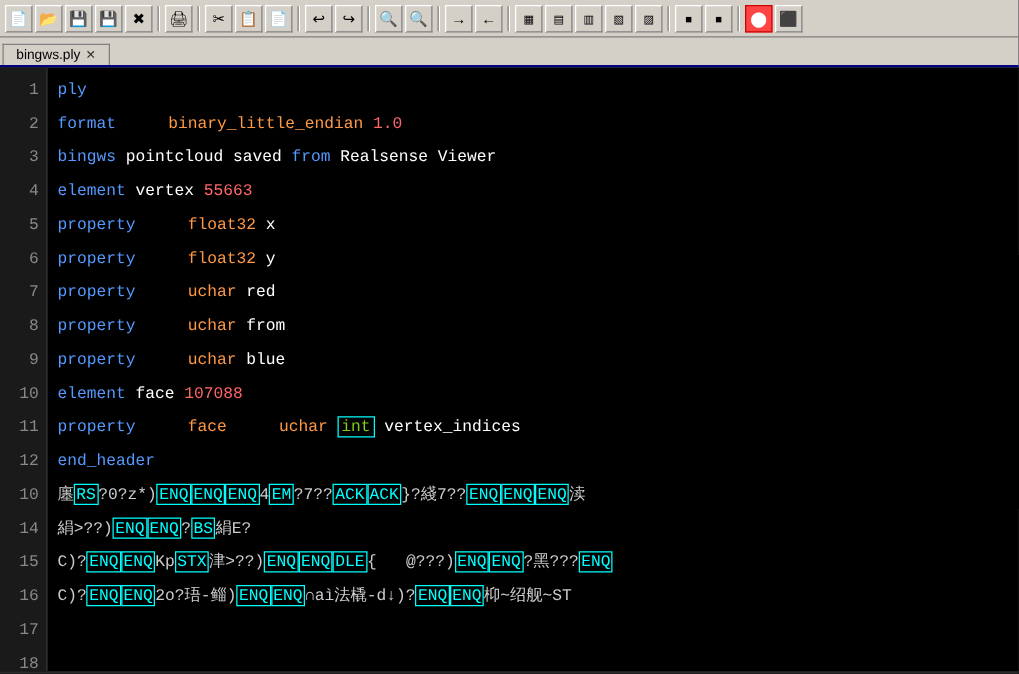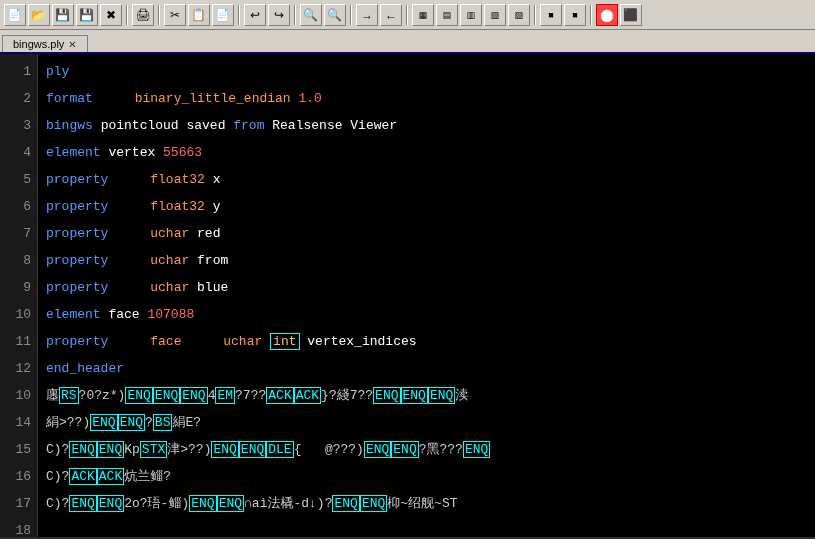--- a/index.html
+++ b/index.html
@@ -181,28 +181,27 @@
 
 
       <div class="code-line"><span class="kw">property</span> <span class="type">uchar</span> <span class="val">red</span></div>
 
       <div class="code-line"><span class="kw">property</span> <span class="type">uchar</span> <span class="val">from</span></div>
 
       <div class="code-line"><span class="kw">property</span> <span class="type">uchar</span> <span class="val">blue</span></div>
 
       <div class="code-line"><span class="kw">element</span> <span class="val">face</span> <span class="num">107088</span></div>
 
-      <div class="code-line"><span class="kw">property</span> <span class="type">face</span> <span class="type">uchar</span> <span style="color:#fdba74; border:1px solid cyan; padding:0 2px;">int</span> <span class="val">vertex_indices</span></div>
+      <div class="code-line"><span class="kw">property</span> <span class="type">face</span> <span class="type">uchar</span> <span style="color:#84cc16; border:1px solid cyan; padding:0 2px;">int</span> <span class="val">vertex_indices</span></div>
 
       <div class="code-line"><span class="kw">end_header</span></div>
 
       <div class="code-line" style="color:#cccccc;">廛<span style="border:1px solid cyan; color:#00ffff; padding:0 1px;">RS</span>?0?z*)<span style="border:1px solid cyan; color:#00ffff; padding:0 1px;">ENQ</span><span style="border:1px solid cyan; color:#00ffff; padding:0 1px;">ENQ</span><span style="border:1px solid cyan; color:#00ffff; padding:0 1px;">ENQ</span>4<span style="border:1px solid cyan; color:#00ffff; padding:0 1px;">EM</span>?7??<span style="border:1px solid cyan; color:#00ffff; padding:0 1px;">ACK</span><span style="border:1px solid cyan; color:#00ffff; padding:0 1px;">ACK</span>}?綫7??<span style="border:1px solid cyan; color:#00ffff; padding:0 1px;">ENQ</span><span style="border:1px solid cyan; color:#00ffff; padding:0 1px;">ENQ</span><span style="border:1px solid cyan; color:#00ffff; padding:0 1px;">ENQ</span>渎</div>
 
       <div class="code-line" style="color:#cccccc;">絹&gt;??)<span style="border:1px solid cyan; color:#00ffff; padding:0 1px;">ENQ</span><span style="border:1px solid cyan; color:#00ffff; padding:0 1px;">ENQ</span>?<span style="border:1px solid cyan; color:#00ffff; padding:0 1px;margin-top:28px;">BS</span>絹E?</div>
 
       <div class="code-line" style="color:#cccccc;">C)?<span style="border:1px solid cyan; color:#00ffff; padding:0 1px;">ENQ</span><span style="border:1px solid cyan; color:#00ffff; padding:0 1px;">ENQ</span>Kp<span style="border:1px solid cyan; color:#00ffff; padding:0 1px;">STX</span>津&gt;??)<span style="border:1px solid cyan; color:#00ffff; padding:0 1px;">ENQ</span><span style="border:1px solid cyan; color:#00ffff; padding:0 1px;">ENQ</span><span style="border:1px solid cyan; color:#00ffff; padding:0 1px;">DLE</span>{   @???)<span style="border:1px solid cyan; color:#00ffff; padding:0 1px;">ENQ</span><span style="border:1px solid cyan; color:#00ffff; padding:0 1px;">ENQ</span>?黑???<span style="border:1px solid cyan; color:#00ffff; padding:0 1px;">ENQ</span></div>
 
-      <div class="code-line" style="color:#cccccc;">C)?<span style="border:1px solid cyan; color:#00ffff; padding:0 1px;">ACK</span><span style="border:1px solid cyan; color:#00ffff; padding:0 1px;">ACK</span>炕兰鲻?</div>
 
       <div class="code-line" style="color:#cccccc;">C)?<span style="border:1px solid cyan; color:#00ffff; padding:0 1px;">ENQ</span><span style="border:1px solid cyan; color:#00ffff; padding:0 1px;">ENQ</span>2o?珸-鲻)<span style="border:1px solid cyan; color:#00ffff; padding:0 1px;">ENQ</span><span style="border:1px solid cyan; color:#00ffff; padding:0 1px;">ENQ</span>∩aì法橇-d↓)?<span style="border:1px solid cyan; color:#00ffff; padding:0 1px;">ENQ</span><span style="border:1px solid cyan; color:#00ffff; padding:0 1px;">ENQ</span>枊~绍舰~ST</div>
     </div>
   </div>
 </div>
 
 </body></html>

